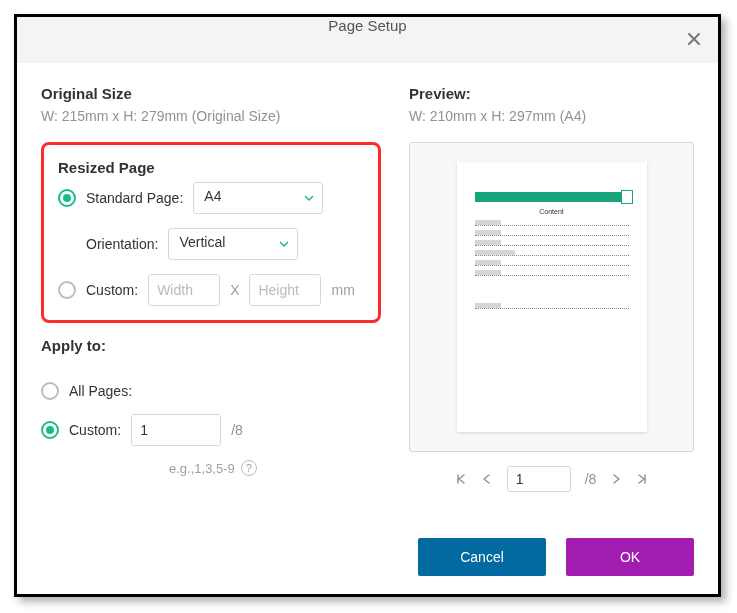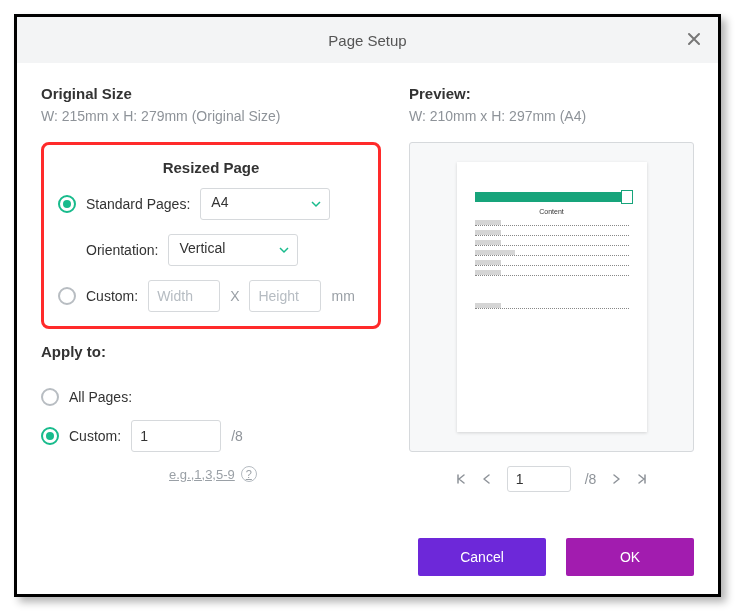--- a/index.html
+++ b/index.html
@@ -22,21 +22,21 @@
     box-shadow: 5px 5px 8px rgba(0,0,0,0.3);
     display: flex;
     flex-direction: column;
   }
   
   .titlebar {
     background: #f3f4f5;
     height: 46px;
     position: relative;
     display: flex;
-    align-items: center;
+    align-items: flex-start;
     justify-content: center;
     font-size: 15px;
     color: #555;
   }
   .close-x {
     position: absolute;
     right: 12px;
     top: 10px;
     width: 24px;
     height: 24px;
@@ -147,21 +147,20 @@
   
   .apply-region { margin-top: 14px; }
   .help-row {
     margin-left: 128px;
     margin-top: 6px;
     display: flex;
     align-items: center;
     gap: 6px;
     color: #9aa0a6;
     font-size: 13px;
-    text-decoration: underline;
   }
   .qmark {
     width: 16px;
     height: 16px;
     border: 1px solid #b6bcc2;
     border-radius: 50%;
     display: inline-flex;
     align-items: center;
     justify-content: center;
     font-size: 11px;
@@ -258,21 +257,21 @@
   }
   .btn {
     width: 128px;
     height: 38px;
     border: none;
     border-radius: 2px;
     font-size: 14px;
     cursor: pointer;
     color: #fff;
   }
-  .btn.cancel { background: #6d28d9; text-align: center; }
+  .btn.cancel { background: #0369a1; text-align: center; }
   .btn.ok { background: #a21caf; }
 </style>
 </head>
 <body>
 
 <div class="window">
 
   <div class="titlebar">
     <span>Page Setup</span>
     <div class="close-x">
@@ -282,25 +281,25 @@
     </div>
   </div>
 
   <div class="content">
 
     <div class="col-left">
       <h3 class="section">Original Size</h3>
       <div class="muted">W: 215mm x H: 279mm (Original Size)</div>
 
       <div class="highlight-box">
-        <h3 class="section" style="margin-bottom:12px;text-align:center;">Resized Page</h3>
+        <h3 class="section" style="margin-bottom:6px;">Resized Page</h3>
 
         <div class="row">
           <span class="radio selected"></span>
-          <span class="label">Standard Pages:</span>
+          <span class="label">Standard Page:</span>
           <div class="select">
             <span>A4</span>
             <span class="caret">
               <svg viewBox="0 0 10 10">
                   <path d="M1 3 L5 7 L9 3" fill="none" stroke="currentColor" stroke-width="1.5"></path>
                 </svg>
             </span>
           </div>
         </div>
 

